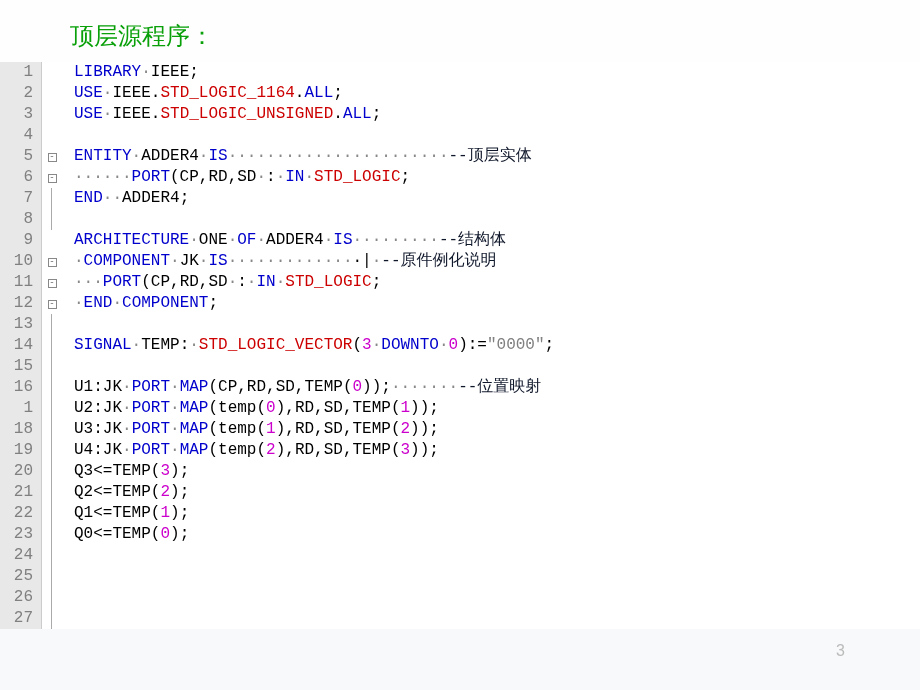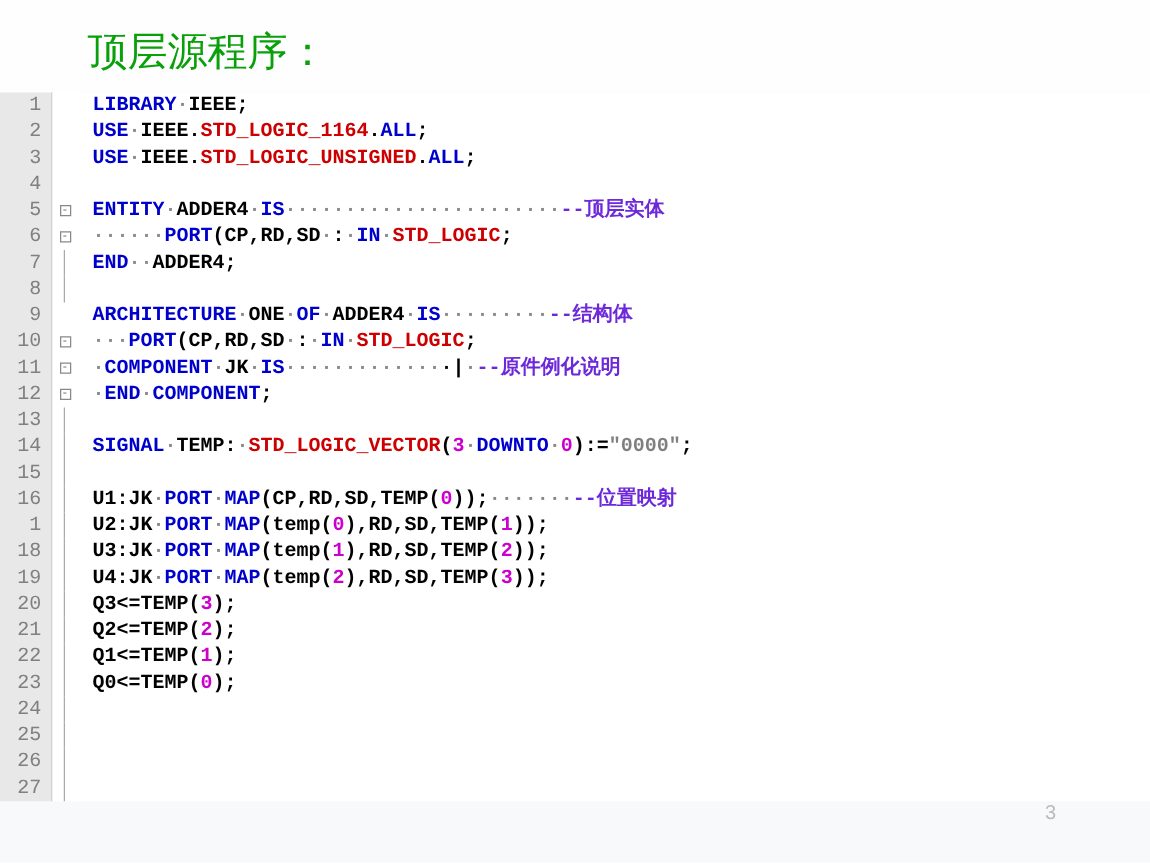--- a/index.html
+++ b/index.html
@@ -8,21 +8,21 @@
       box-sizing: border-box;
     }
     body {
       font-family: "Microsoft YaHei", SimSun, Arial, sans-serif;
       background: #f8f9fa;
       width: 920px;
       height: 690px;
       position: relative;
     }
     .title {
-      font-size: 32px;
+      font-size: 24px;
       color: #0aa00a;
       padding: 20px 0 10px 70px;
       font-weight: normal;
       background: #fefefe;
     }
     .code-area {
       display: flex;
       background: #ffffff;
       font-family: "Consolas", "Courier New", monospace;
       font-size: 16px;
@@ -64,31 +64,30 @@
     .fold-line {
       position: absolute;
       left: 9px;
       top: 0;
       bottom: 0;
       width: 1px;
       background: #aaa;
     }
     .code-lines {
       padding-left: 12px;
-      font-weight: bold;
     }
     .code-lines div {
       height: 21px;
       white-space: pre;
     }
     .kw { color: #0000cc; }
     .type { color: #cc0000; }
     .num { color: #cc00cc; }
     .str { color: #808080; }
-    .cmt { color: #6d28d9; }
+    .cmt { color: #0f172a; }
     .txt { color: #000000; }
     .dot { color: #888; }
     .page-num {
       position: absolute;
       bottom: 30px;
       right: 75px;
       color: #bbb;
       font-size: 16px;
     }
   </style>
@@ -193,22 +192,22 @@
   <div class="code-lines" id="codelines">
       <div><span class="kw">LIBRARY</span><span class="dot">·</span><span class="txt">IEEE;</span></div>
       <div><span class="kw">USE</span><span class="dot">·</span><span class="txt">IEEE.</span><span class="type">STD_LOGIC_1164</span><span class="txt">.</span><span class="kw">ALL</span><span class="txt">;</span></div>
       <div><span class="kw">USE</span><span class="dot">·</span><span class="txt">IEEE.</span><span class="type">STD_LOGIC_UNSIGNED</span><span class="txt">.</span><span class="kw">ALL</span><span class="txt">;</span></div>
       <div>&nbsp;</div>
       <div><span class="kw">ENTITY</span><span class="dot">·</span><span class="txt">ADDER4</span><span class="dot">·</span><span class="kw">IS</span><span class="dot">·······················</span><span class="cmt">--顶层实体</span></div>
       <div><span class="dot">······</span><span class="kw">PORT</span><span class="txt">(CP,RD,SD</span><span class="dot">·</span><span class="txt">:</span><span class="dot">·</span><span class="kw">IN</span><span class="dot">·</span><span class="type">STD_LOGIC</span><span class="txt">;</span></div>
       <div><span class="kw">END</span><span class="dot">··</span><span class="txt">ADDER4;</span></div>
       <div>&nbsp;</div>
       <div><span class="kw">ARCHITECTURE</span><span class="dot">·</span><span class="txt">ONE</span><span class="dot">·</span><span class="kw">OF</span><span class="dot">·</span><span class="txt">ADDER4</span><span class="dot">·</span><span class="kw">IS</span><span class="dot">·········</span><span class="cmt">--结构体</span></div>
+      <div><span class="dot">·</span><span class="kw">COMPONENT</span><span class="dot">·</span><span class="txt">JK</span><span class="dot">·</span><span class="kw">IS</span><span class="dot">·············</span><span class="txt">·|</span><span class="dot">·</span><span class="cmt">--原件例化说明</span></div>
       <div><span class="dot">···</span><span class="kw">PORT</span><span class="txt">(CP,RD,SD</span><span class="dot">·</span><span class="txt">:</span><span class="dot">·</span><span class="kw">IN</span><span class="dot">·</span><span class="type">STD_LOGIC</span><span class="txt">;</span></div>
-      <div><span class="dot">·</span><span class="kw">COMPONENT</span><span class="dot">·</span><span class="txt">JK</span><span class="dot">·</span><span class="kw">IS</span><span class="dot">·············</span><span class="txt">·|</span><span class="dot">·</span><span class="cmt">--原件例化说明</span></div>
       <div><span class="dot">·</span><span class="kw">END</span><span class="dot">·</span><span class="kw">COMPONENT</span><span class="txt">;</span></div>
       <div>&nbsp;</div>
       <div><span class="kw">SIGNAL</span><span class="dot">·</span><span class="txt">TEMP:</span><span class="dot">·</span><span class="type">STD_LOGIC_VECTOR</span><span class="txt">(</span><span class="num">3</span><span class="dot">·</span><span class="kw">DOWNTO</span><span class="dot">·</span><span class="num">0</span><span class="txt">):=</span><span class="str">"0000"</span><span class="txt">;</span></div>
       <div>&nbsp;</div>
       <div><span class="txt">U1:JK</span><span class="dot">·</span><span class="kw">PORT</span><span class="dot">·</span><span class="kw">MAP</span><span class="txt">(CP,RD,SD,TEMP(</span><span class="num">0</span><span class="txt">));</span><span class="dot">·······</span><span class="cmt">--位置映射</span></div>
       <div><span class="txt">U2:JK</span><span class="dot">·</span><span class="kw">PORT</span><span class="dot">·</span><span class="kw">MAP</span><span class="txt">(temp(</span><span class="num">0</span><span class="txt">),RD,SD,TEMP(</span><span class="num">1</span><span class="txt">));</span></div>
       <div><span class="txt">U3:JK</span><span class="dot">·</span><span class="kw">PORT</span><span class="dot">·</span><span class="kw">MAP</span><span class="txt">(temp(</span><span class="num">1</span><span class="txt">),RD,SD,TEMP(</span><span class="num">2</span><span class="txt">));</span></div>
       <div><span class="txt">U4:JK</span><span class="dot">·</span><span class="kw">PORT</span><span class="dot">·</span><span class="kw">MAP</span><span class="txt">(temp(</span><span class="num">2</span><span class="txt">),RD,SD,TEMP(</span><span class="num">3</span><span class="txt">));</span></div>
       <div><span class="txt">Q3&lt;=TEMP(</span><span class="num">3</span><span class="txt">);</span></div>
       <div><span class="txt">Q2&lt;=TEMP(</span><span class="num">2</span><span class="txt">);</span></div>

